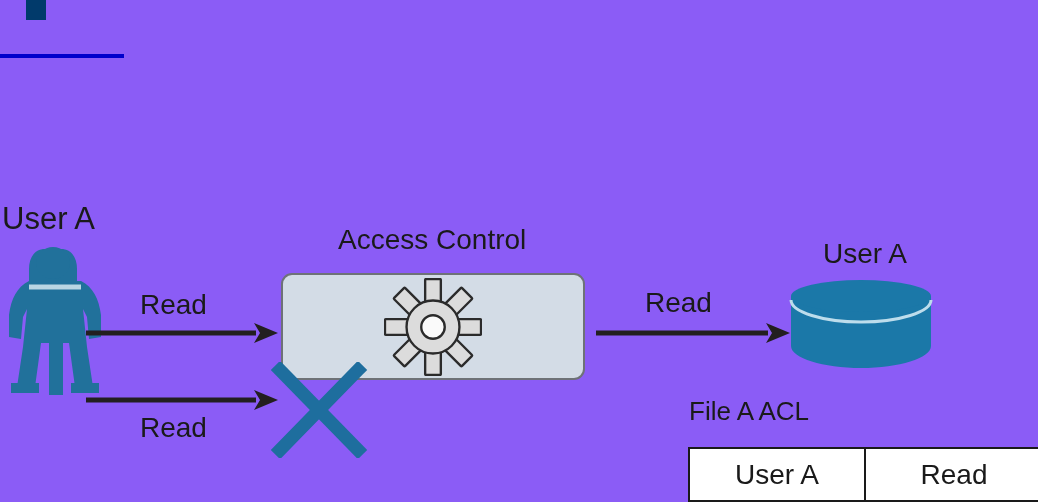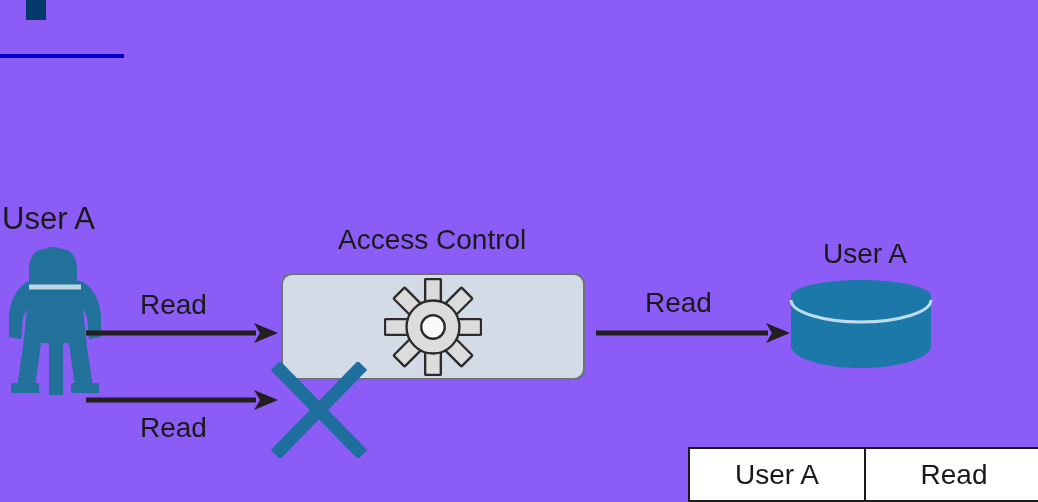--- a/index.html
+++ b/index.html
@@ -218,20 +218,21 @@
   <div class="lbl lbl-file-a">User A</div>
 
   <div class="db">
     <svg width="152" height="92" viewBox="0 0 152 92" xmlns="http://www.w3.org/2000/svg">
       <path d="M4 18 L4 68 C4 80 36 90 74 90 C112 90 144 80 144 68 L144 18 Z" fill="#1B78A8"></path>
       <ellipse cx="74" cy="18" rx="70" ry="16" fill="#1B78A8"></ellipse>
       <path d="M4 22 C4 34 36 44 74 44 C112 44 144 34 144 22" fill="none" stroke="#BDDDEC" stroke-width="3"></path>
     </svg>
   </div>
 
+  <div class="lbl lbl-acl">File A ACL</div>
 
   <table class="acl-table">
     <tbody>
       <tr>
         <td class="c1">User A</td>
         <td class="c2">Read</td>
       </tr>
     </tbody>
   </table>
 

